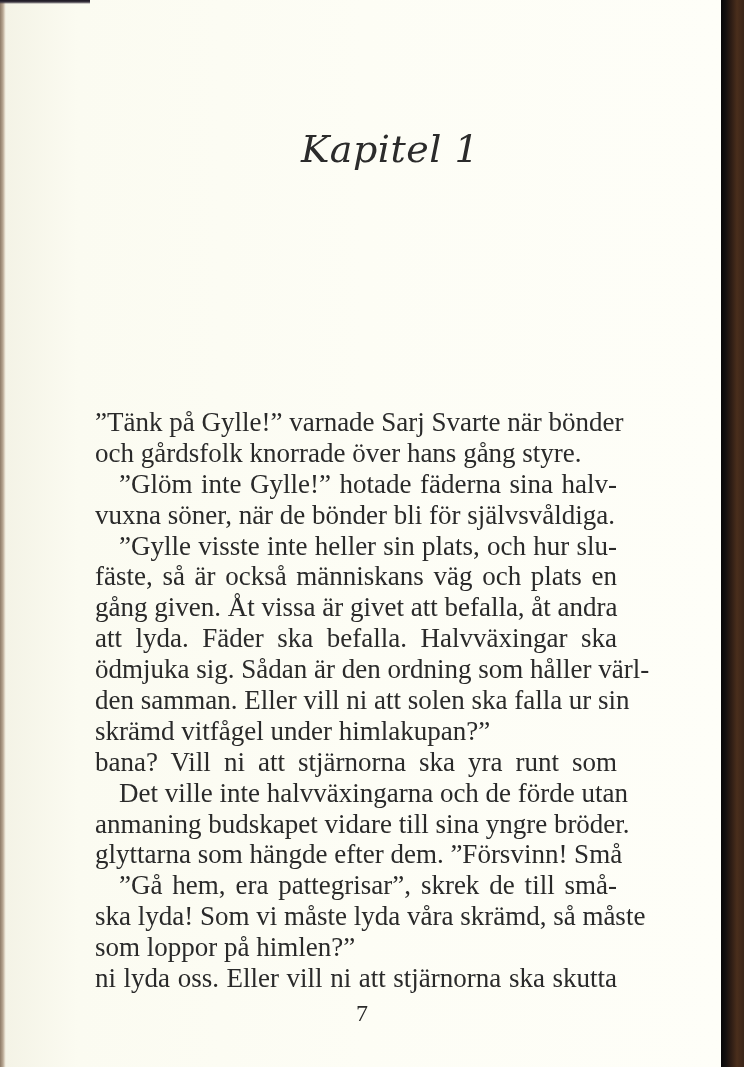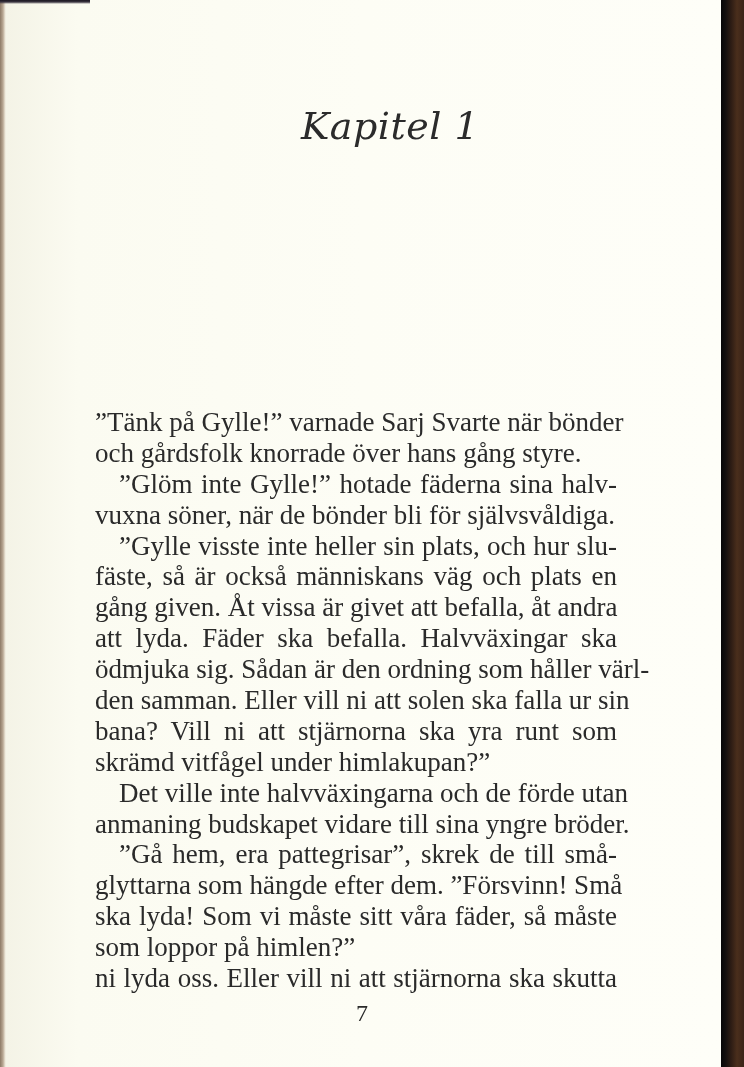--- a/index.html
+++ b/index.html
@@ -35,21 +35,21 @@
   .page {
     position: absolute;
     left: 6px; top: 0;
     width: 715px; height: 1067px;
     background: linear-gradient(to right, #f4f3e6 0%, #fbfbf1 10%, #fdfdf5 50%, #fefef8 100%);
   }
   .chapter-title {
     position: absolute;
     left: 0;
     width: 744px;
-    top: 104px;
+    top: 127px;
     text-align: center;
     font-family: "DejaVu Serif", "Liberation Serif", serif;
     font-style: italic;
     font-size: 38px;
     color: #2b2b2b;
     letter-spacing: 0.5px;
     padding-left: 36px;
     box-sizing: border-box;
   }
   .body-text {
@@ -107,28 +107,28 @@
 
   <span class="line indent">”Glöm inte Gylle!” hotade fäderna sina halv-</span>
   <span class="line last">vuxna söner, när de bönder bli för självsvåldiga.</span>
 
   <span class="line indent">”Gylle visste inte heller sin plats, och hur slu-</span>
   <span class="line">fäste, så är också människans väg och plats en</span>
   <span class="line">gång given. Åt vissa är givet att befalla, åt andra</span>
   <span class="line">att lyda. Fäder ska befalla. Halvväxingar ska</span>
   <span class="line">ödmjuka sig. Sådan är den ordning som håller värl-</span>
   <span class="line">den samman. Eller vill ni att solen ska falla ur sin</span>
+  <span class="line last">skrämd vitfågel under himlakupan?”</span>
   <span class="line">bana? Vill ni att stjärnorna ska yra runt som</span>
-  <span class="line last">skrämd vitfågel under himlakupan?”</span>
 
   <span class="line indent">Det ville inte halvväxingarna och de förde utan</span>
   <span class="line last">anmaning budskapet vidare till sina yngre bröder.</span>
 
+  <span class="line">glyttarna som hängde efter dem. ”Försvinn! Små</span>
   <span class="line indent">”Gå hem, era pattegrisar”, skrek de till små-</span>
-  <span class="line">glyttarna som hängde efter dem. ”Försvinn! Små</span>
-  <span class="line">ska lyda! Som vi måste sitt våra fäder, så måste</span>
+  <span class="line">ska lyda! Som vi måste lyda våra skrämd, så måste</span>
   <span class="line last">som loppor på himlen?”</span>
   <span class="line">ni lyda oss. Eller vill ni att stjärnorna ska skutta</span>
 </div>
 
 <div class="page-number">
   <span>7</span>
 </div>
 
 </body></html>

